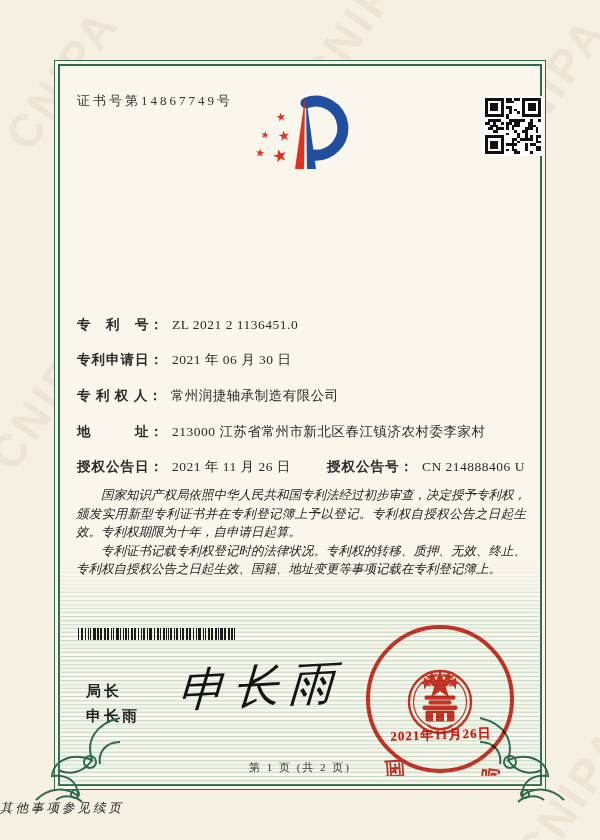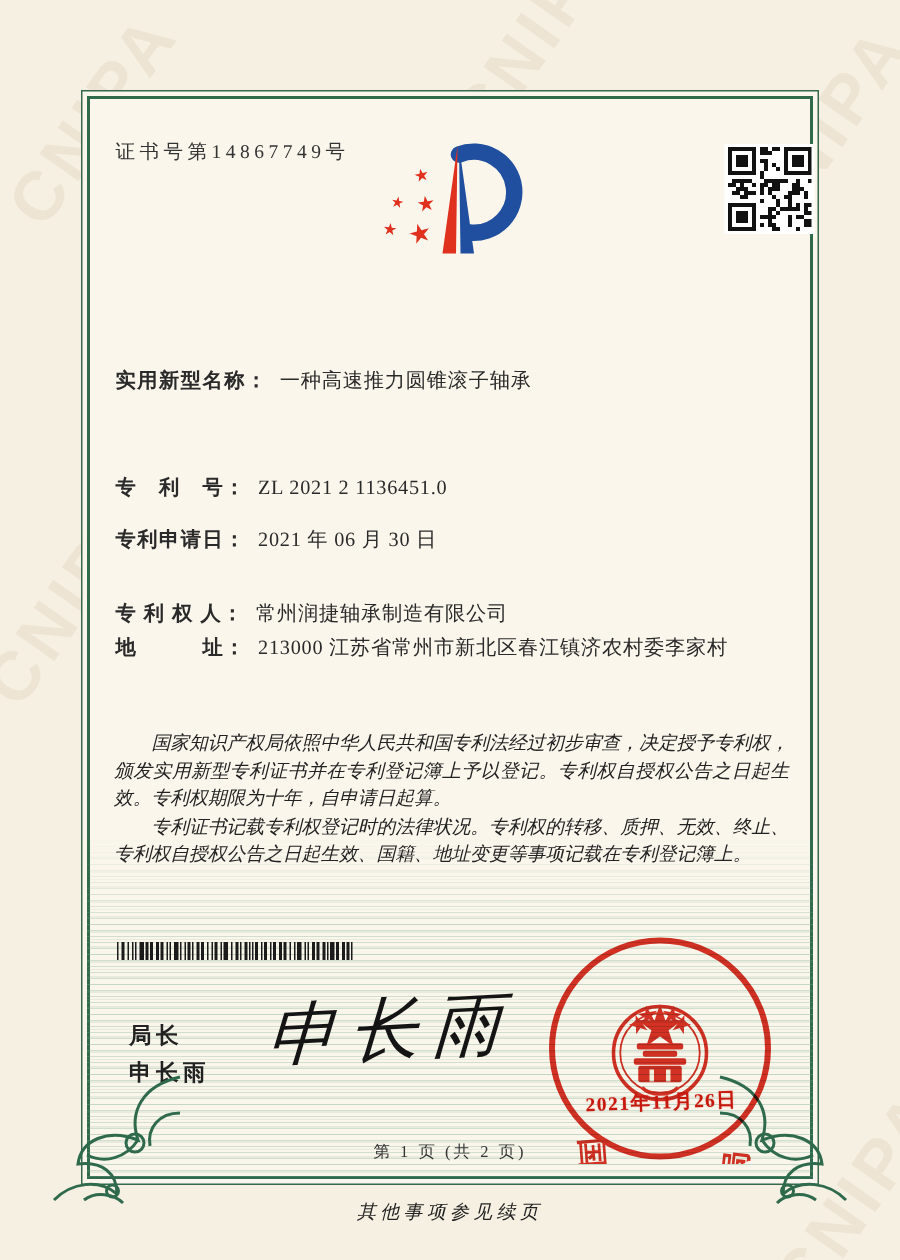--- a/index.html
+++ b/index.html
@@ -79,21 +79,21 @@
   .seal{position:absolute;left:363px;top:622px;width:154px;height:154px;z-index:3;
     mix-blend-mode:multiply;opacity:0.95;}
   .seal svg{width:100%;height:100%;display:block;}
   .seal-date{
     position:absolute;left:366px;top:726px;width:150px;text-align:center;z-index:5;
     color:#c8190f;font-size:13px;font-weight:bold;letter-spacing:1px;transform:rotate(-2deg);
     text-shadow:0 0 1px rgba(200,25,15,.4);
   }
 
   .page-num{position:absolute;left:54px;top:760px;width:492px;text-align:center;font-size:11px;color:#333;letter-spacing:2px;}
-  .note{position:absolute;left:0;top:800px;width:100%;text-align:center;font-size:12.5px;font-style:italic;color:#222;letter-spacing:3px;}
+  .note{position:absolute;left:0;top:800px;width:100%;font-size:12.5px;font-style:italic;color:#222;letter-spacing:3px;}
 
   .flourish{position:absolute;width:96px;height:92px;z-index:2;}
   .flourish.left{left:28px;top:712px;}
   .flourish.right{left:476px;top:712px;transform:scaleX(-1);}
 </style>
 </head>
 <body>
 
 <div class="page">
 
@@ -273,34 +273,34 @@
         <rect x="15" y="19" width="1" height="1" fill="#111"></rect>
         <rect x="19" y="19" width="1" height="1" fill="#111"></rect>
         <rect x="20" y="19" width="1" height="1" fill="#111"></rect>
         <rect x="11" y="20" width="1" height="1" fill="#111"></rect>
         <rect x="12" y="20" width="1" height="1" fill="#111"></rect>
         <rect x="17" y="20" width="1" height="1" fill="#111"></rect>
       </svg>
     </div>
 
 
-  <div class="field" style="top:245px">
-    <span class="flabel">实用新型名称：</span><span class="fvalue">一种高速推力圆锥滚子轴承</span>
-  </div>
   <div class="field" style="top:316px">
     <span class="flabel">专　利　号：</span><span class="fvalue">ZL 2021 2 1136451.0</span>
   </div>
   <div class="field" style="top:351px">
     <span class="flabel">专利申请日：</span><span class="fvalue">2021 年 06 月 30 日</span>
   </div>
-  <div class="field" style="top:400px">
+  <div class="field" style="top:387px">
     <span class="flabel">专 利 权 人：</span><span class="fvalue">常州润捷轴承制造有限公司</span>
   </div>
   <div class="field" style="top:423px">
     <span class="flabel">地　　　址：</span><span class="fvalue">213000 江苏省常州市新北区春江镇济农村委李家村</span>
+  </div>
+  <div class="field" style="top:458px">
+    <span class="flabel">授权公告日：</span><span class="fvalue">2021 年 11 月 26 日</span><span class="flabel fpair2">授权公告号：</span><span class="fvalue">CN 214888406 U</span>
   </div>
 
   <div class="paras">
     <p>国家知识产权局依照中华人民共和国专利法经过初步审查，决定授予专利权，颁发实用新型专利证书并在专利登记簿上予以登记。专利权自授权公告之日起生效。专利权期限为十年，自申请日起算。</p>
     <p>专利证书记载专利权登记时的法律状况。专利权的转移、质押、无效、终止、专利权自授权公告之日起生效、国籍、地址变更等事项记载在专利登记簿上。</p>
   </div>
 
   <div class="barcode" id="barcode">
       <div class="b" style="width: 1px;"></div>
       <div class="g" style="width: 2px;"></div>

